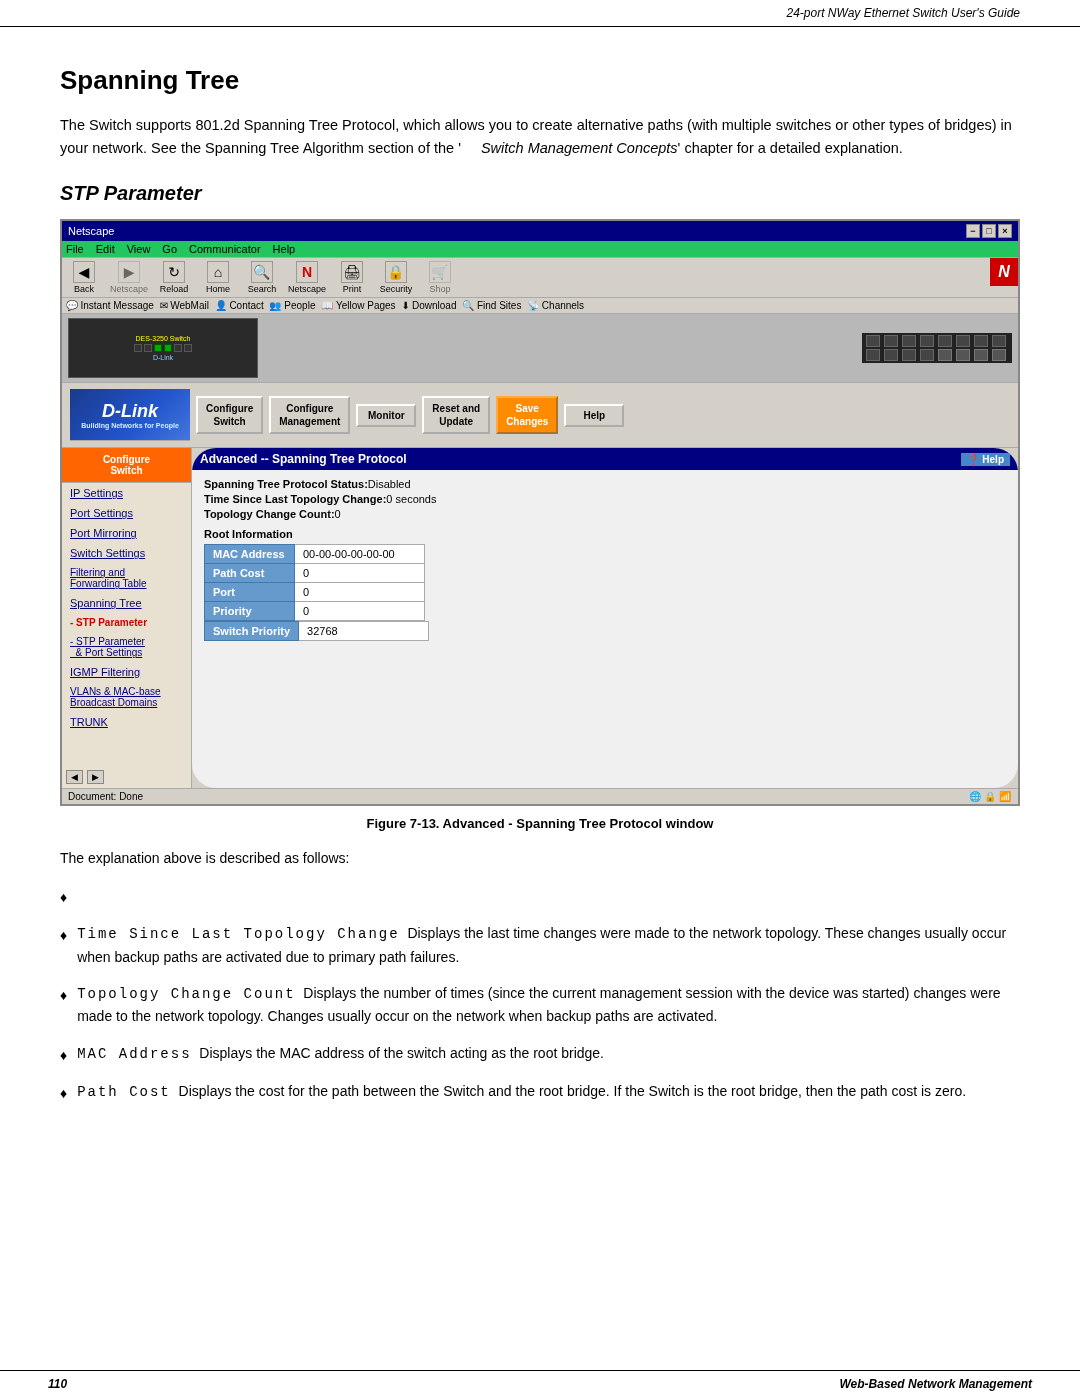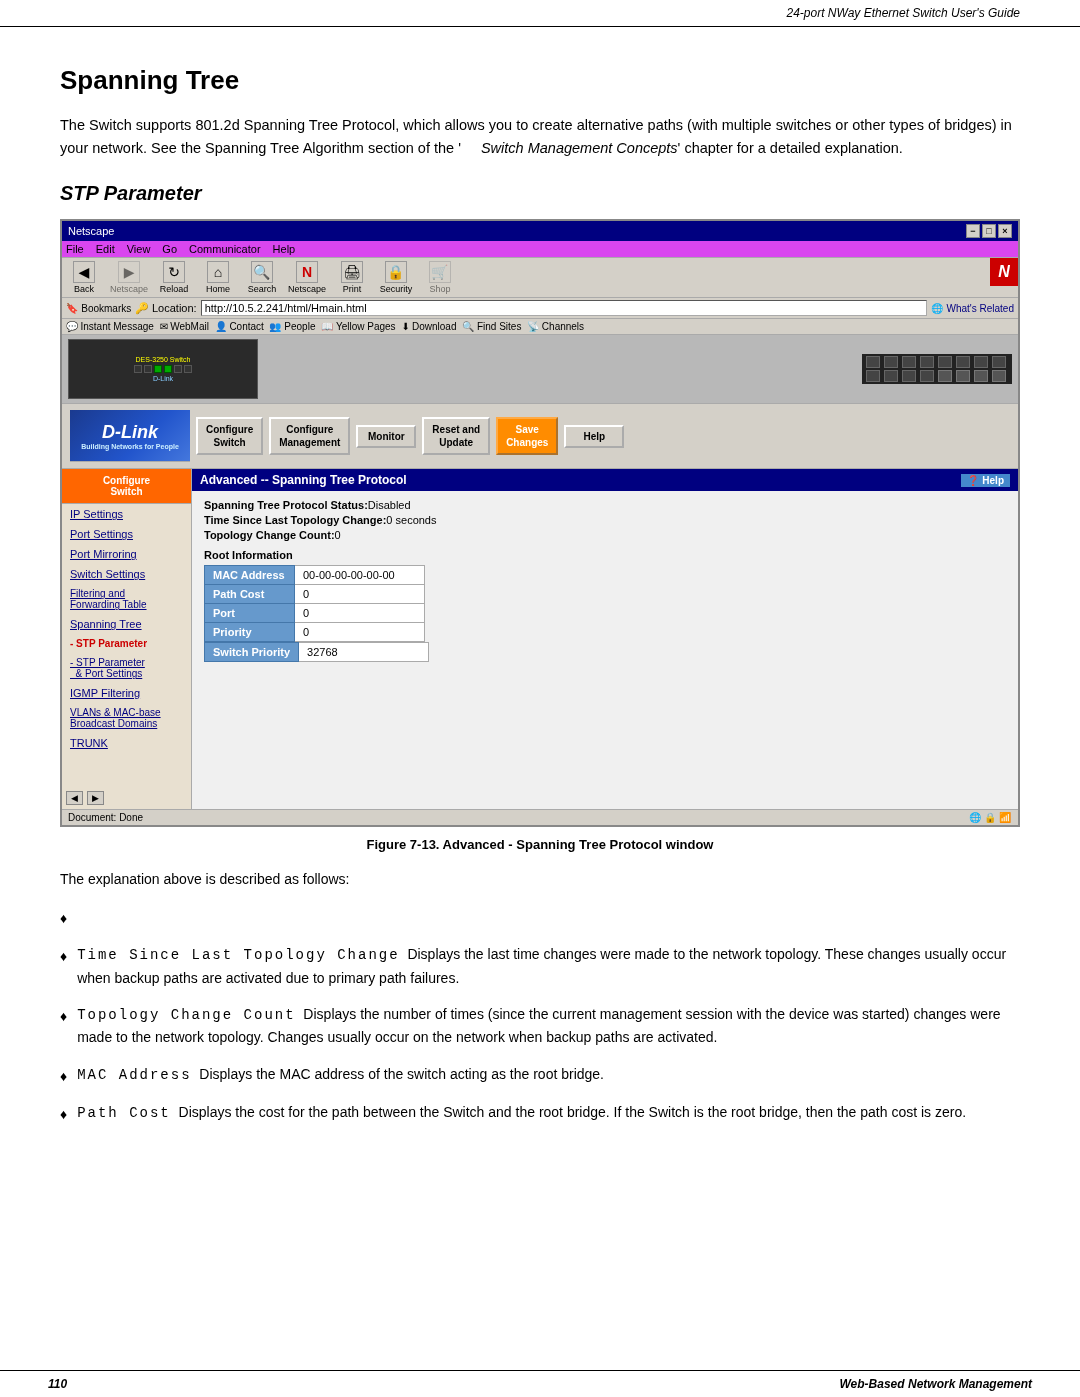--- a/index.html
+++ b/index.html
@@ -94,21 +94,21 @@
       width: 14px; height: 14px;
       background: #d4d0c8;
       border: 1px solid #888;
       font-size: 9px;
       display: flex; align-items: center; justify-content: center;
       cursor: pointer;
       color: #000;
       font-weight: bold;
     }
     .browser-menubar {
-      background: #d946ef;
+      background: #22c55e;
       padding: 2px 4px;
       display: flex;
       gap: 12px;
       font-size: 11px;
       border-bottom: 1px solid #aaa;
     }
     .browser-menubar span { cursor: pointer; }
     .browser-toolbar {
       background: #d4d0c8;
       padding: 3px 4px;
@@ -223,20 +223,21 @@
       text-decoration: underline;
       cursor: pointer;
       width: 100%;
     }
     .nav-link.active { color: #cc0000; font-weight: bold; text-decoration: none; }
     
     .main-panel {
       flex: 1;
       background: #f0f0f0;
       overflow: hidden;
+      border-radius: 24px;
     }
     .panel-header {
       background: #000080;
       color: white;
       padding: 4px 8px;
       font-size: 12px;
       font-weight: bold;
       display: flex;
       justify-content: space-between;
       align-items: center;
@@ -406,26 +407,20 @@
           <div class="icon-img">🔒</div>
           <span>Security</span>
         </div>
         <div class="tb-icon-btn" style="opacity:0.5;">
           <div class="icon-img">🛒</div>
           <span>Shop</span>
         </div>
         <div class="n-logo" style="position:absolute;right:0;top:0;">N</div>
       </div>
 
-      <div class="browser-addressbar">
-        <span style="font-size:10px;">🔖 Bookmarks</span>
-        <span>🔑 Location:</span>
-        <input class="address-input" value="http://10.5.2.241/html/Hmain.html" readonly="" style="flex: 1 1 0%;">
-        <span style="white-space:nowrap;font-size:10px;color:#000080;">🌐 What's Related</span>
-      </div>
 
       <div class="browser-bookmarks">
         <div class="bk-item">
             <span>💬</span>
             <span>Instant Message</span>
           </div>
         <div class="bk-item">
             <span>✉</span>
             <span>WebMail</span>
           </div>

